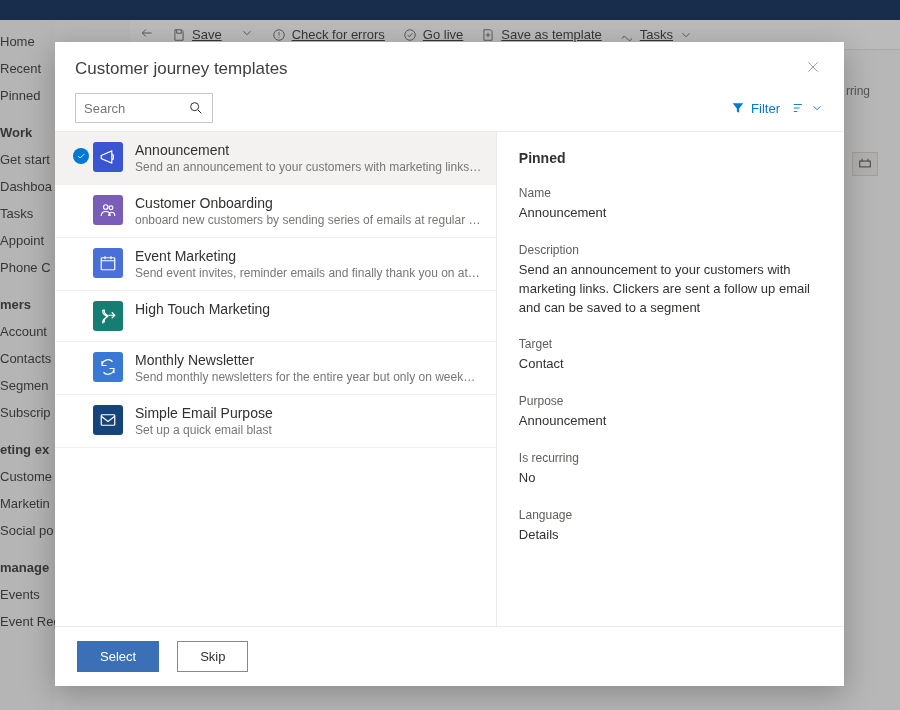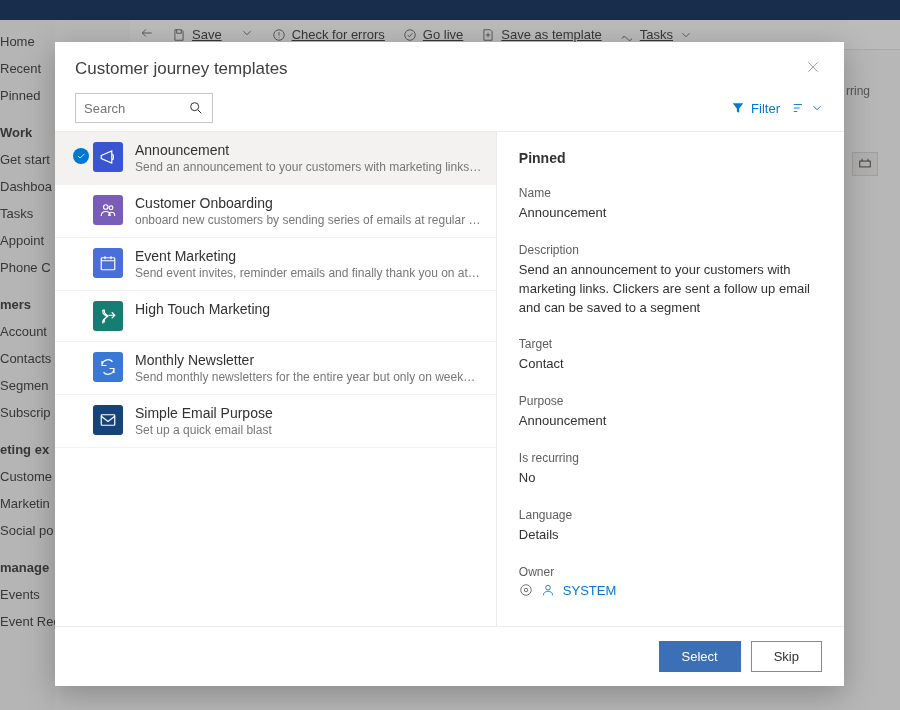--- a/index.html
+++ b/index.html
@@ -52,21 +52,21 @@
     .row-desc { font-size:12px; color:#797775; white-space:nowrap; overflow:hidden; text-overflow:ellipsis; }
 
     .detail-pane h3 { font-size:14px; font-weight:600; margin-bottom:16px; }
     .detail-field { margin-bottom: 16px; margin-top: 20px; }
     .detail-label { font-size:12px; color:#605e5c; margin-bottom:4px; }
     .detail-value { font-size:13px; color:#323130; line-height:1.45; }
     .owner-row { display:flex; align-items:center; gap:8px; color:#0078d4; }
     .owner-row svg { width:14px; height:14px; stroke:#605e5c; fill:none; stroke-width:1.5; }
     .owner-row .user-icon { stroke:#0078d4; }
 
-    .modal-footer { display:flex; justify-content:flex-end; gap:10px; padding: 14px 22px; }
+    .modal-footer { display:flex; gap:18px; padding: 14px 22px; }
     .btn { font-size:13px; padding: 7px 22px; cursor:pointer; border:1px solid transparent; }
     .btn-primary { background:#3b6fb6; color:#fff; }
     .btn-secondary { background:#fff; color:#323130; border:1px solid #8a8886; }
   </style>
 </head>
 <body>
 
 <div class="bg-shell">
   <div class="bg-appbar"></div>
   <div class="bg-cmdbar">
@@ -289,34 +289,20 @@
         <div class="detail-value">Announcement</div>
       </div>
       <div class="detail-field">
         <div class="detail-label">Is recurring</div>
         <div class="detail-value">No</div>
       </div>
       <div class="detail-field">
         <div class="detail-label">Language</div>
         <div class="detail-value">Details</div>
       </div>
-      <div class="detail-field">
-        <div class="detail-label">Owner</div>
-        <div class="owner-row">
-          <svg viewBox="0 0 24 24">
-              <circle cx="12" cy="12" r="9"></circle>
-              <circle cx="12" cy="12" r="3"></circle>
-            </svg>
-          <svg class="user-icon" viewBox="0 0 24 24">
-              <circle cx="12" cy="8" r="4"></circle>
-              <path d="M4 21c0-4 4-7 8-7s8 3 8 7"></path>
-            </svg>
-          <span>SYSTEM</span>
-        </div>
-      </div>
     </div>
   </div>
 
   <div class="modal-footer">
     <button class="btn btn-primary">Select</button>
     <button class="btn btn-secondary">Skip</button>
   </div>
 </div>
 
 </body></html>

